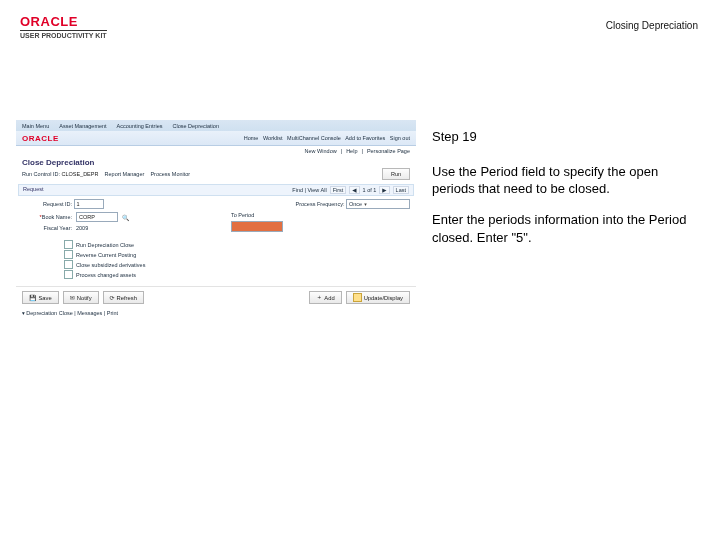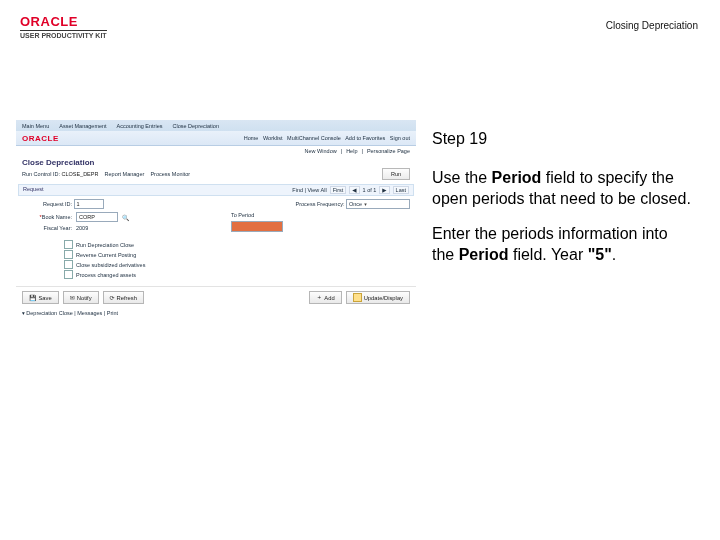--- a/index.html
+++ b/index.html
@@ -5,24 +5,24 @@
 html,body{margin:0;padding:0;background:#fff;font-family:Arial,Helvetica,sans-serif;color:#000}
 .page{position:relative;width:720px;height:540px;overflow:hidden}
 
 .header{position:absolute;top:14px;left:16px;right:16px;height:42px}
 .logo-stack{position:absolute;left:4px;top:0}
 .logo{font-weight:bold;color:#e00028;font-size:13px;letter-spacing:.5px}
 .logo::after{content:"";display:inline-block;width:9px;height:5px;margin-left:2px}
 .upk{font-size:7px;font-weight:bold;border-top:1px solid #333;padding-top:1px;margin-top:1px;color:#444}
 .doc-title{position:absolute;right:6px;top:6px;font-size:10px;color:#111}
 
-.instr{position:absolute;top:128px;left:432px;width:260px;font-size:16px;line-height:1.32;color:#000}
+.instr{position:absolute;top:128px;left:432px;width:260px;font-size:13px;line-height:1.32;color:#000}
 .instr .step{margin-bottom:18px}
 .instr p{margin:0 0 14px 0}
-.instr .b{font-weight:bold}
+.instr .b{font-weight:normal}
 
 .app{position:absolute;top:120px;left:16px;width:400px;height:260px;font-size:6.5px;color:#2a4a6a;background:#fff}
 .app-tabs{background:linear-gradient(#d9e6f3,#cfe0f0);height:11px;display:flex;gap:10px;align-items:center;padding:0 6px;font-size:5.5px;color:#234}
 .app-tabs span{white-space:nowrap}
 .app-brandbar{background:linear-gradient(#e9f1fa,#dce8f6);height:14px;display:flex;align-items:center;justify-content:space-between;padding:0 6px;border-bottom:1px solid #b8cde4}
 .app-brandbar .brand{color:#e00028;font-weight:bold;font-size:8px;letter-spacing:.5px}
 .app-brandbar .right{font-size:5.5px;color:#234}
 .app-meta{display:flex;justify-content:flex-end;gap:4px;font-size:5.5px;color:#234;padding:2px 6px}
 .app-title{color:#336;font-weight:bold;font-size:8px;padding:2px 6px 0 6px}
 .app-row{display:flex;gap:6px;padding:1px 6px;font-size:5.5px;color:#234;align-items:center}
@@ -62,21 +62,21 @@
   </div>
   <div class="doc-title">Closing Depreciation</div>
 </div>
 
 <div class="instr">
   <p class="step">Step 19</p>
   <p>
     <span>Use the </span><span class="b">Period</span><span> field to specify the open periods that need to be closed.</span>
   </p>
   <p>
-    <span>Enter the periods information into the </span><span class="b">Period</span><span> field. Year </span><span class="b">"5"</span><span>.</span>
+    <span>Enter the periods information into the </span><span class="b">Period</span><span> closed. Enter </span><span class="b">"5"</span><span>.</span>
   </p>
 </div>
 
 <div class="app">
   <div class="app-tabs">
     <span>Main Menu</span>
     <span>Asset Management</span>
     <span>Accounting Entries</span>
     <span>Close Depreciation</span>
   </div>

